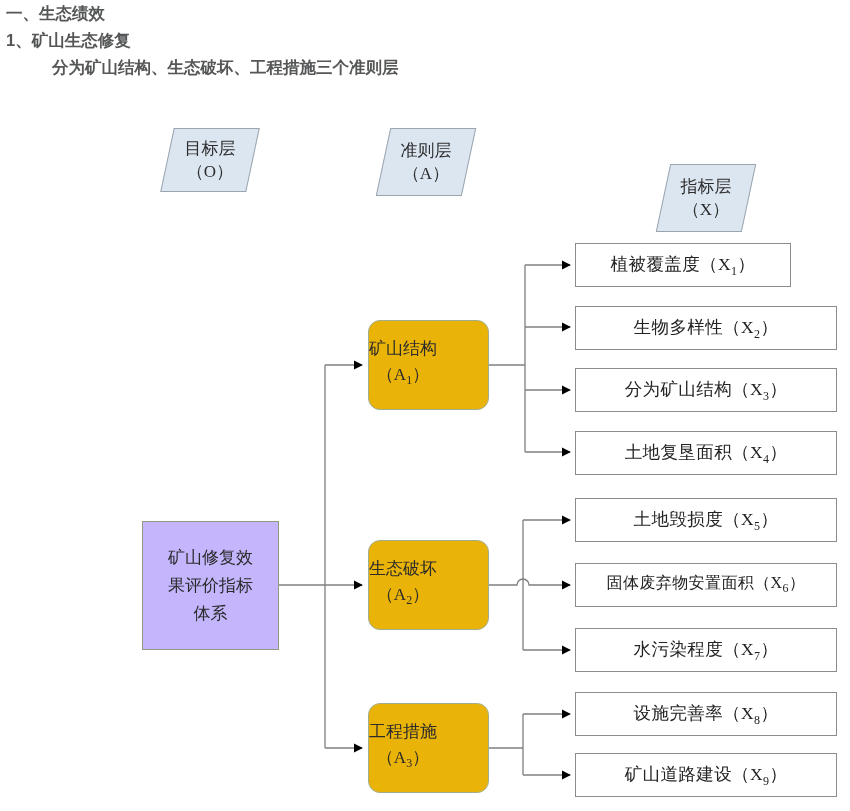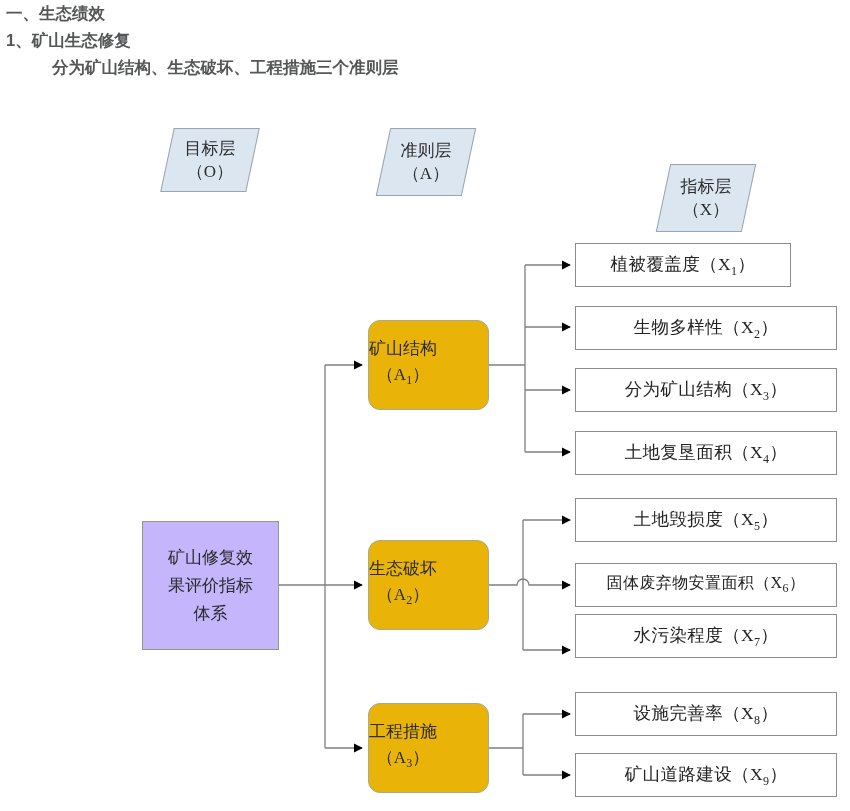--- a/index.html
+++ b/index.html
@@ -241,21 +241,21 @@
   </div>
 
   <div class="indicator-node" style="left:575px; top:498px; width:262px; height:44px;">
     <span class="label"><span>土地毁损度（X</span><span class="sub">5</span><span>）</span></span>
   </div>
 
   <div class="indicator-node" style="left:575px; top:563px; width:262px; height:44px;">
     <span class="label" style="font-size:16px;"><span>固体废弃物安置面积（X</span><span class="sub">6</span><span>）</span></span>
   </div>
 
-  <div class="indicator-node" style="left:575px; top:614px; width:262px; height:44px;">
+  <div class="indicator-node" style="left:575px; top:628px; width:262px; height:44px;">
     <span class="label"><span>水污染程度（X</span><span class="sub">7</span><span>）</span></span>
   </div>
 
   <div class="indicator-node" style="left:575px; top:692px; width:262px; height:44px;">
     <span class="label"><span>设施完善率（X</span><span class="sub">8</span><span>）</span></span>
   </div>
 
   <div class="indicator-node" style="left:575px; top:753px; width:262px; height:44px;">
     <span class="label"><span>矿山道路建设（X</span><span class="sub">9</span><span>）</span></span>
   </div>

